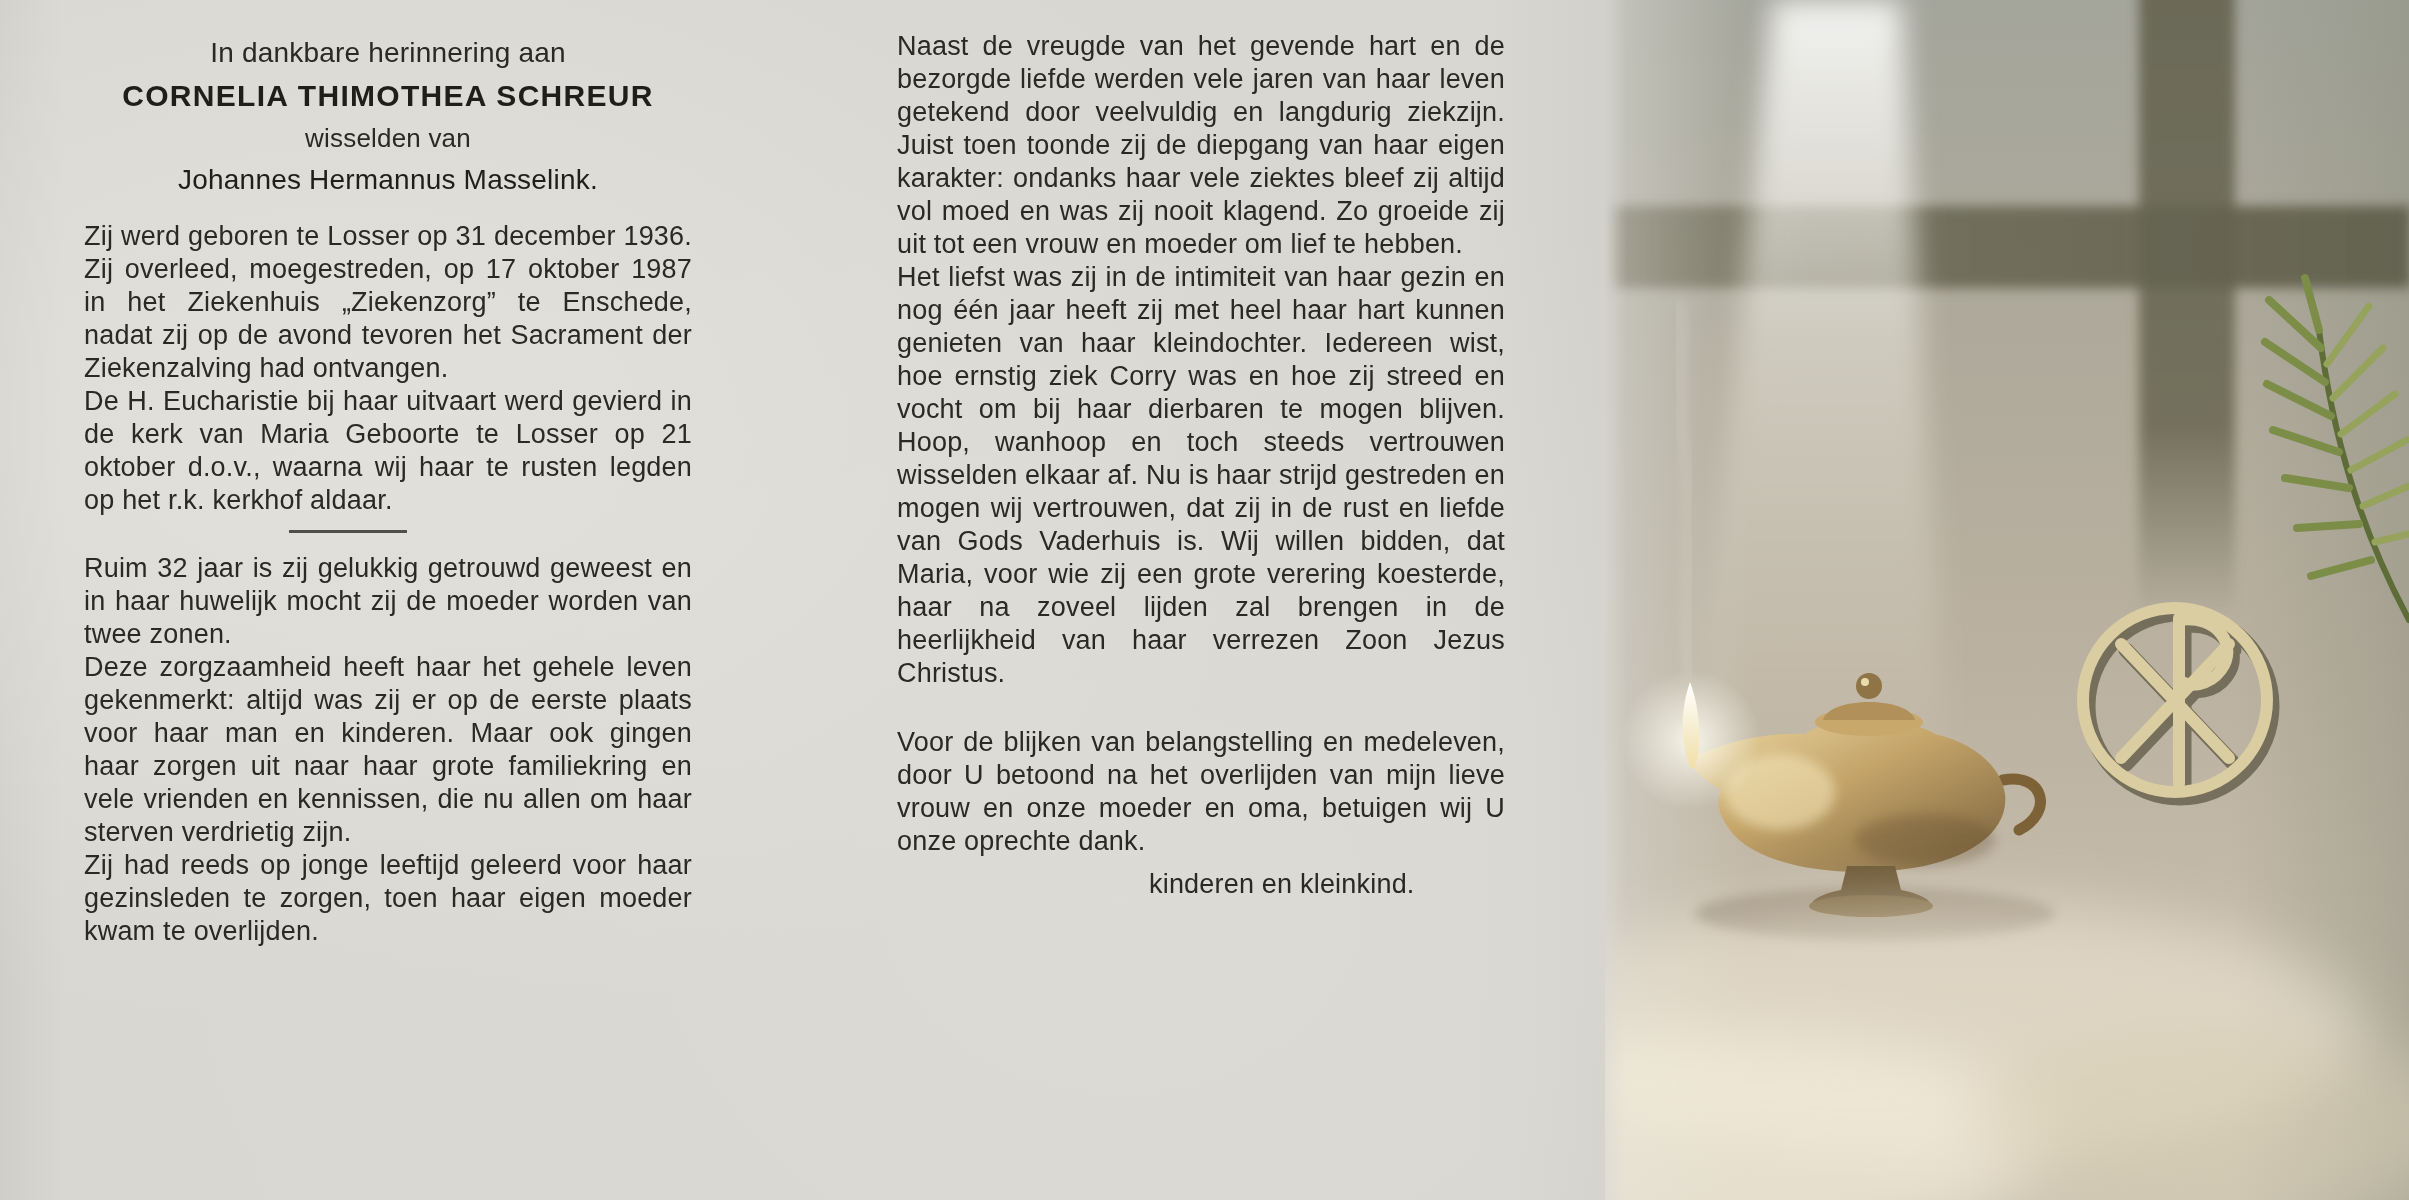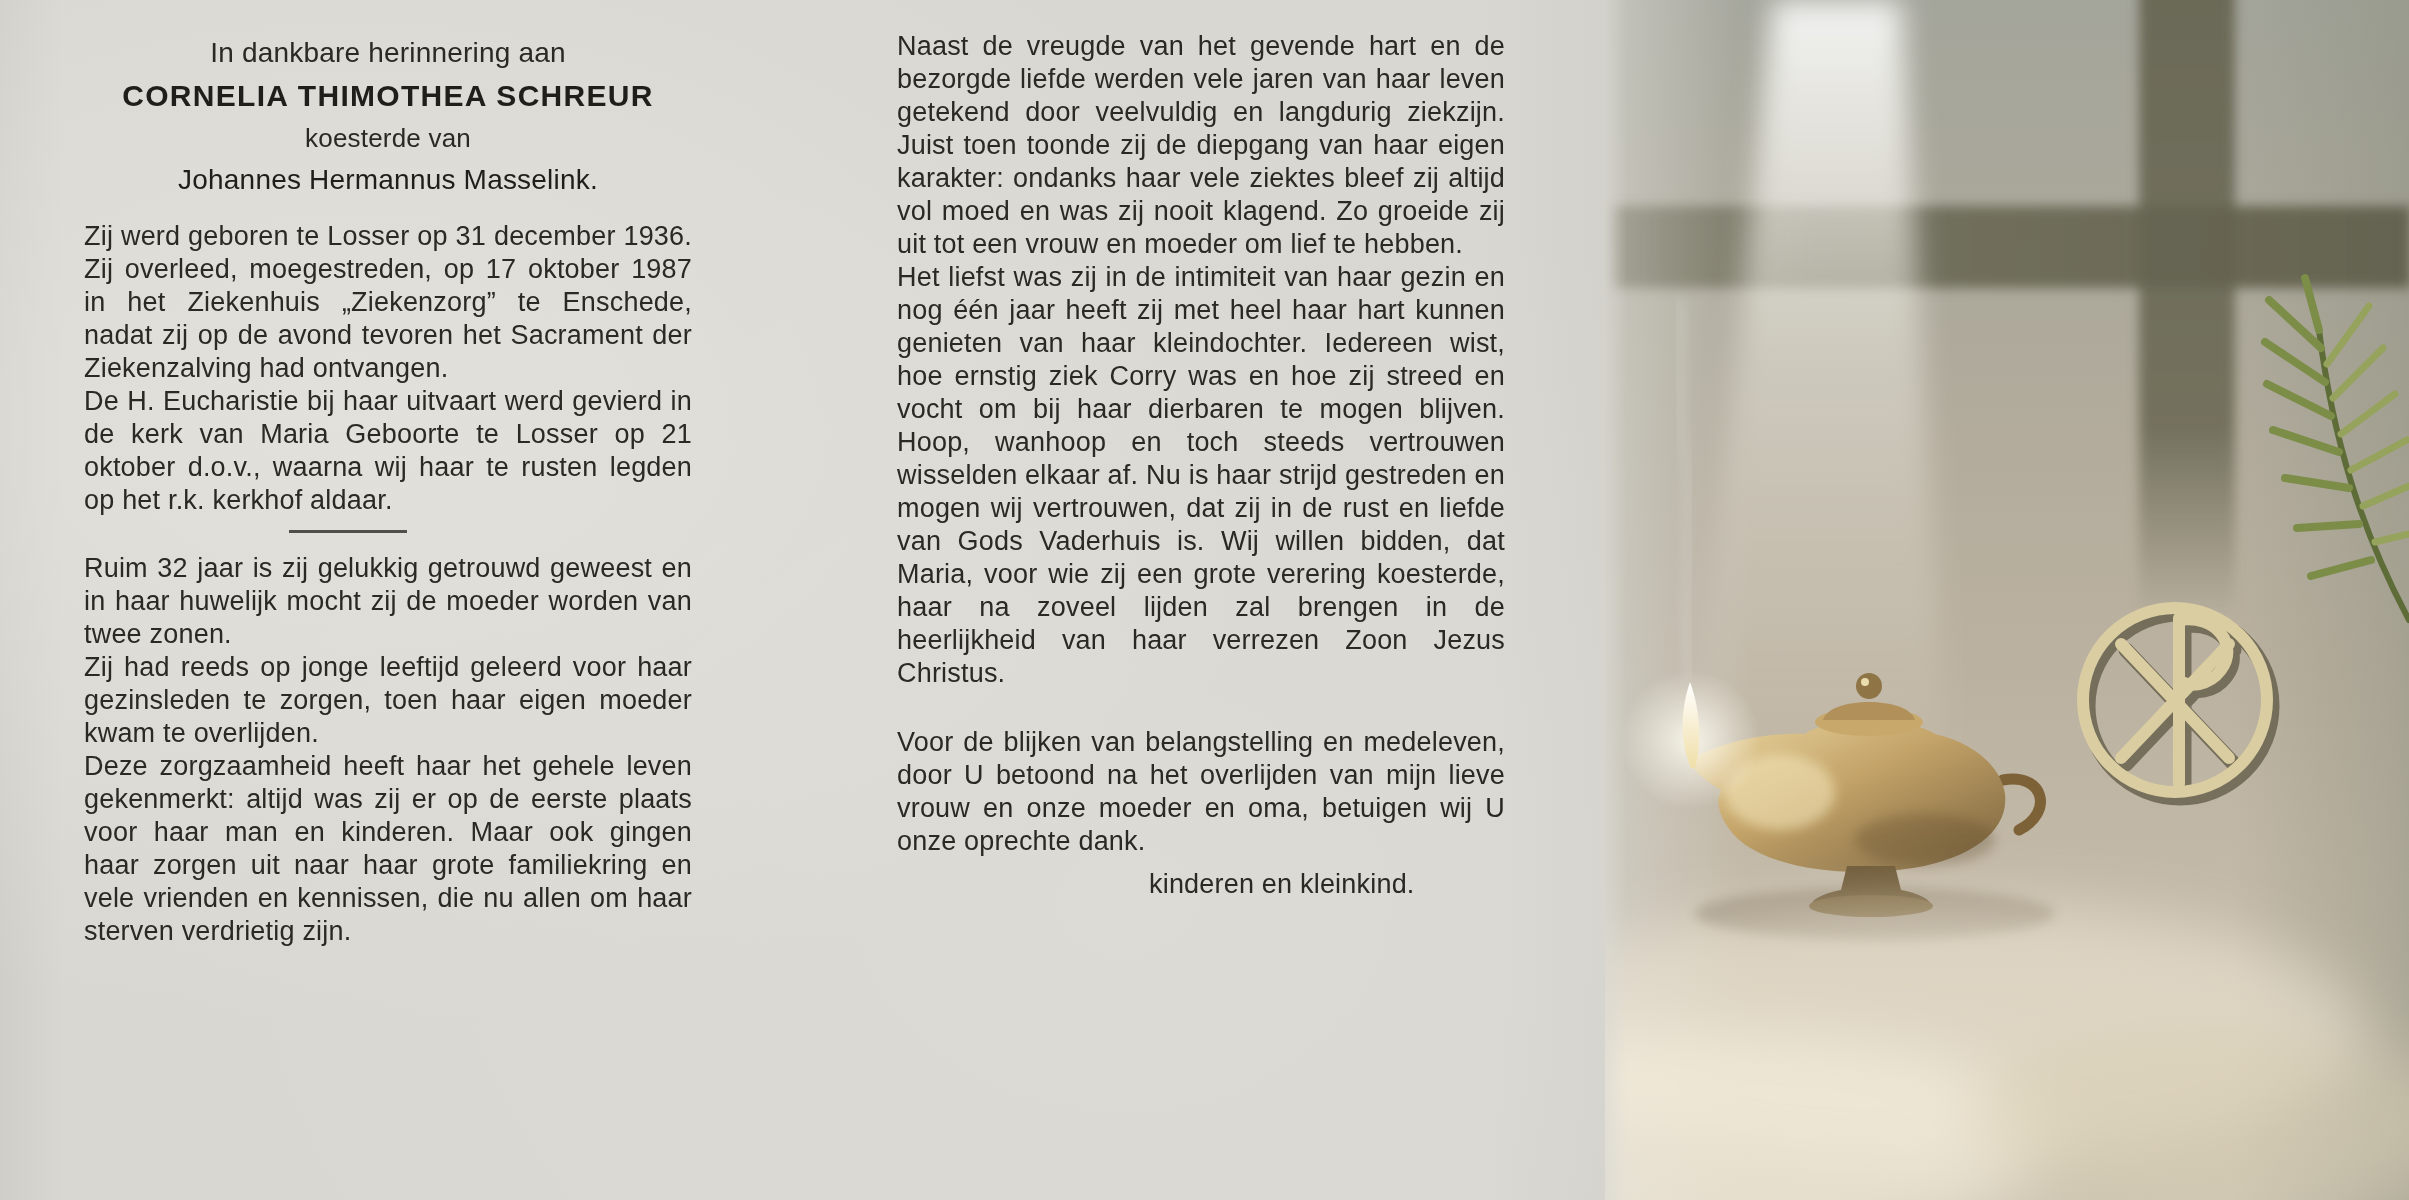--- a/index.html
+++ b/index.html
@@ -84,29 +84,29 @@
 <body>
 
 <div class="scan">
 
   <div class="pages">
 
     <div class="col">
       <div class="head">
         <div class="intro">In dankbare herinnering aan</div>
         <div class="name">CORNELIA THIMOTHEA SCHREUR</div>
-        <div class="relation">koesterde van</div>
+        <div class="relation">wisselden van</div>
         <div class="spouse">Johannes Hermannus Masselink.</div>
       </div>
       <p>Zij werd geboren te Losser op 31 december 1936. Zij overleed, moegestreden, op 17 oktober 1987 in het Ziekenhuis „Ziekenzorg” te Enschede, nadat zij op de avond tevoren het Sacrament der Ziekenzalving had ontvangen.</p>
       <p>De H. Eucharistie bij haar uitvaart werd gevierd in de kerk van Maria Geboorte te Losser op 21 oktober d.o.v., waarna wij haar te rusten legden op het r.k. kerkhof aldaar.</p>
       <div class="divider"></div>
       <p>Ruim 32 jaar is zij gelukkig getrouwd geweest en in haar huwelijk mocht zij de moeder worden van twee zonen.</p>
+      <p>Deze zorgzaamheid heeft haar het gehele leven gekenmerkt: altijd was zij er op de eerste plaats voor haar man en kinderen. Maar ook gingen haar zorgen uit naar haar grote familiekring en vele vrienden en kennissen, die nu allen om haar sterven verdrietig zijn.</p>
       <p>Zij had reeds op jonge leeftijd geleerd voor haar gezinsleden te zorgen, toen haar eigen moeder kwam te overlijden.</p>
-      <p>Deze zorgzaamheid heeft haar het gehele leven gekenmerkt: altijd was zij er op de eerste plaats voor haar man en kinderen. Maar ook gingen haar zorgen uit naar haar grote familiekring en vele vrienden en kennissen, die nu allen om haar sterven verdrietig zijn.</p>
     </div>
 
     <div class="col">
       <p>Naast de vreugde van het gevende hart en de bezorgde liefde werden vele jaren van haar leven getekend door veelvuldig en langdurig ziekzijn. Juist toen toonde zij de diepgang van haar eigen karakter: ondanks haar vele ziektes bleef zij altijd vol moed en was zij nooit klagend. Zo groeide zij uit tot een vrouw en moeder om lief te hebben.</p>
       <p>Het liefst was zij in de intimiteit van haar gezin en nog één jaar heeft zij met heel haar hart kunnen genieten van haar kleindochter. Iedereen wist, hoe ernstig ziek Corry was en hoe zij streed en vocht om bij haar dierbaren te mogen blijven. Hoop, wanhoop en toch steeds vertrouwen wisselden elkaar af. Nu is haar strijd gestreden en mogen wij vertrouwen, dat zij in de rust en liefde van Gods Vaderhuis is. Wij willen bidden, dat Maria, voor wie zij een grote verering koesterde, haar na zoveel lijden zal brengen in de heerlijkheid van haar verrezen Zoon Jezus Christus.</p>
       <p class="gap-before">Voor de blijken van belangstelling en medeleven, door U betoond na het overlijden van mijn lieve vrouw en onze moeder en oma, betuigen wij U onze oprechte dank.</p>
       <div class="signature">
         <div>kinderen en kleinkind.</div>
       </div>
     </div>

